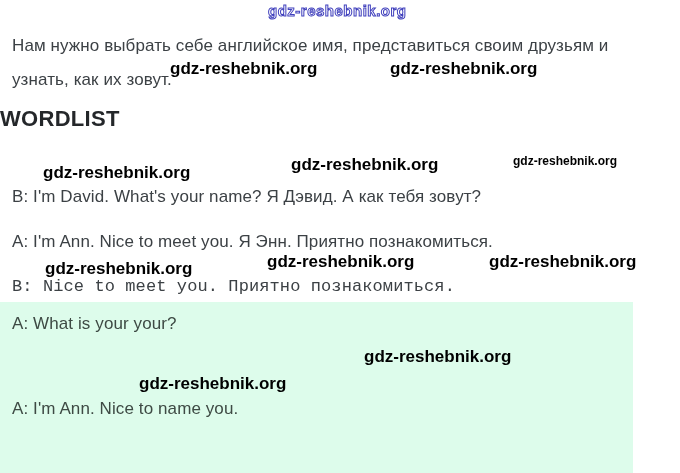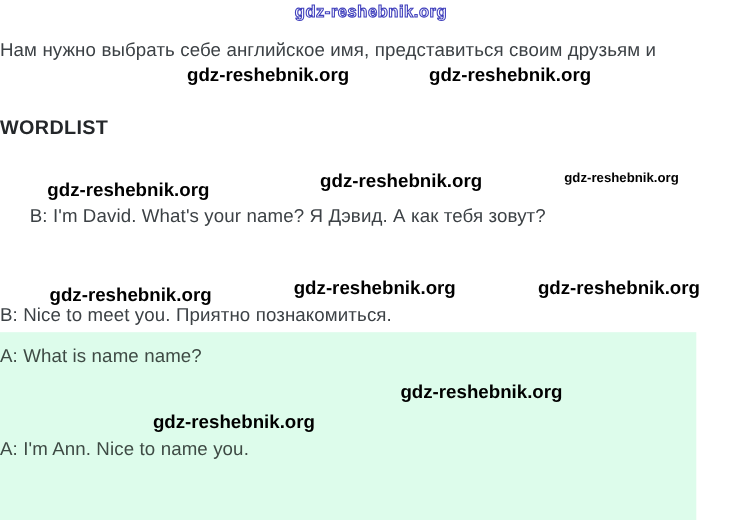--- a/index.html
+++ b/index.html
@@ -9,33 +9,33 @@
     background: #ffffff;
     font-family: "Liberation Sans", sans-serif;
     position: relative;
     overflow: hidden;
   }
   .page { position: absolute; inset: 0; }
 
   
   .line {
     position: absolute;
-    left: 0;
+    left: 12px;
     margin: 0;
     font-size: 17px;
     line-height: 20px;
     color: #3c4145;
     letter-spacing: 0.1px;
     white-space: nowrap;
   }
   .heading {
     position: absolute;
     left: 0;
     margin: 0;
-    font-size: 18px;
+    font-size: 22px;
     font-weight: 700;
     color: #24272a;
     letter-spacing: 0.3px;
     white-space: nowrap;
   }
 
   
   .answer-box {
     position: absolute;
     left: 0;
@@ -63,23 +63,23 @@
     color: #ffffff;
     -webkit-text-stroke: 1px #4141bd;
     letter-spacing: 0.5px;
   }
 
   
   .intro1 { top: 36px; }
   .intro2 { top: 70px; }
   .heading { top: 106px; }
   .wl0 { top: 141px; }
-  .wl1 { top: 187px; margin-left: 27px; }
+  .wl1 { top: 187px; }
   .wl2 { top: 232px; }
-  .wl3 { top: 277px; }
+  .wl3 { top: 277px; font-family: Liberation Mono, monospace; }
   .d0 { top: 314px; }
   .d1 { top: 356px; }
   .d2 { top: 399px; }
   .d3 { top: 447px; }
 
   .wm-a  { left: 268px; top: 2px;  }
   .wm-b1 { left: 170px; top: 59px; }
   .wm-b2 { left: 390px; top: 59px; }
   .wm-c1 { left: 43px;  top: 163px; }
   .wm-c2 { left: 291px; top: 155px; }
@@ -91,29 +91,31 @@
   .wm-e2 { left: 139px; top: 374px; }
 </style>
 </head>
 <body>
 
 <div class="page">
 
   <div class="wm wm-blue wm-a" style="-webkit-text-stroke: 1px rgb(65, 65, 189);">gdz-reshebnik.org</div>
 
   <p class="line intro1">Нам нужно выбрать себе английское имя, представиться своим друзьям и</p>
+  <p class="line intro2">узнать, как их зовут.</p>
 
   <h2 class="heading">WORDLIST</h2>
 
   <p class="line wl1">B: I'm David. What's your name? Я Дэвид. А как тебя зовут?</p>
+  <p class="line wl2">A: I'm Ann. Nice to meet you. Я Энн. Приятно познакомиться.</p>
   <p class="line wl3">B: Nice to meet you. Приятно познакомиться.</p>
 
   <div class="answer-box" style="background: rgb(221, 252, 235);"></div>
 
-  <p class="line in-box d0">A: What is name name?</p>
+  <p class="line in-box d0">A: What is your your?</p>
   <p class="line in-box d2">A: I'm Ann. Nice to name you.</p>
 
   <div class="wm wm-b1">gdz-reshebnik.org</div>
   <div class="wm wm-b2">gdz-reshebnik.org</div>
   <div class="wm wm-c1">gdz-reshebnik.org</div>
   <div class="wm wm-c2">gdz-reshebnik.org</div>
   <div class="wm wm-small wm-c3">gdz-reshebnik.org</div>
   <div class="wm wm-d1">gdz-reshebnik.org</div>
   <div class="wm wm-d2">gdz-reshebnik.org</div>
   <div class="wm wm-d3">gdz-reshebnik.org</div>

